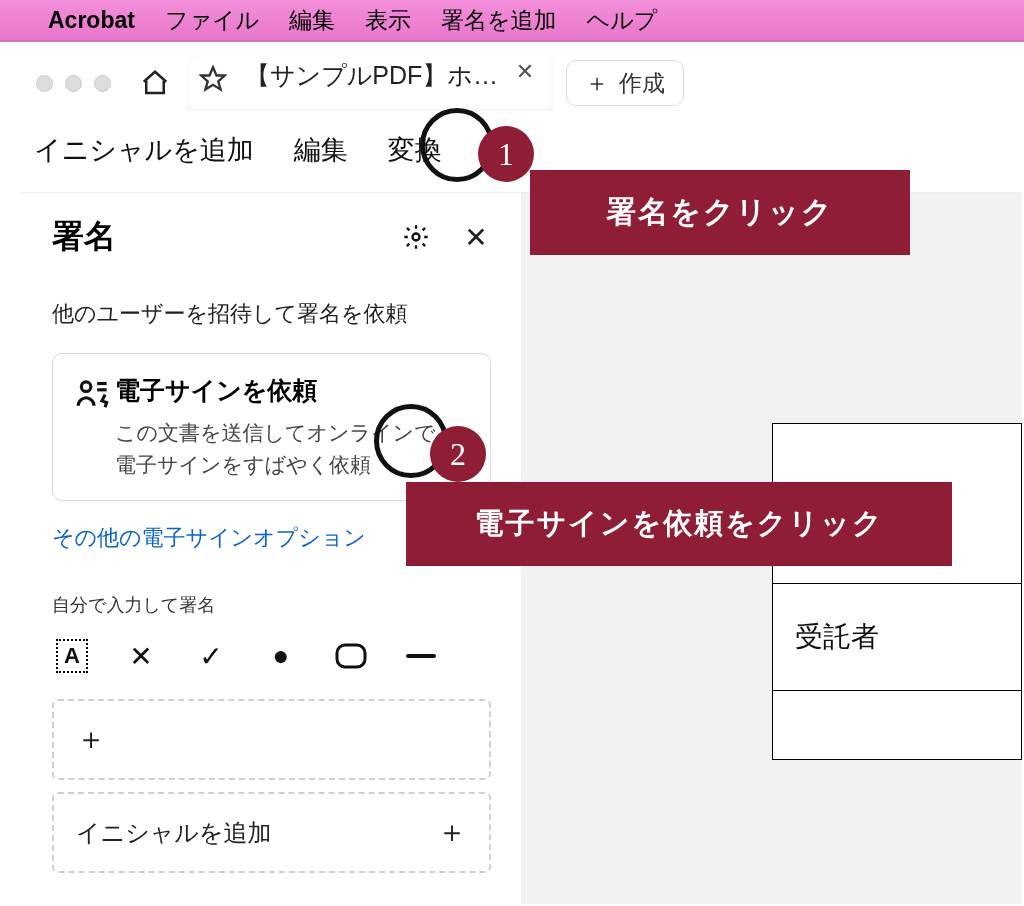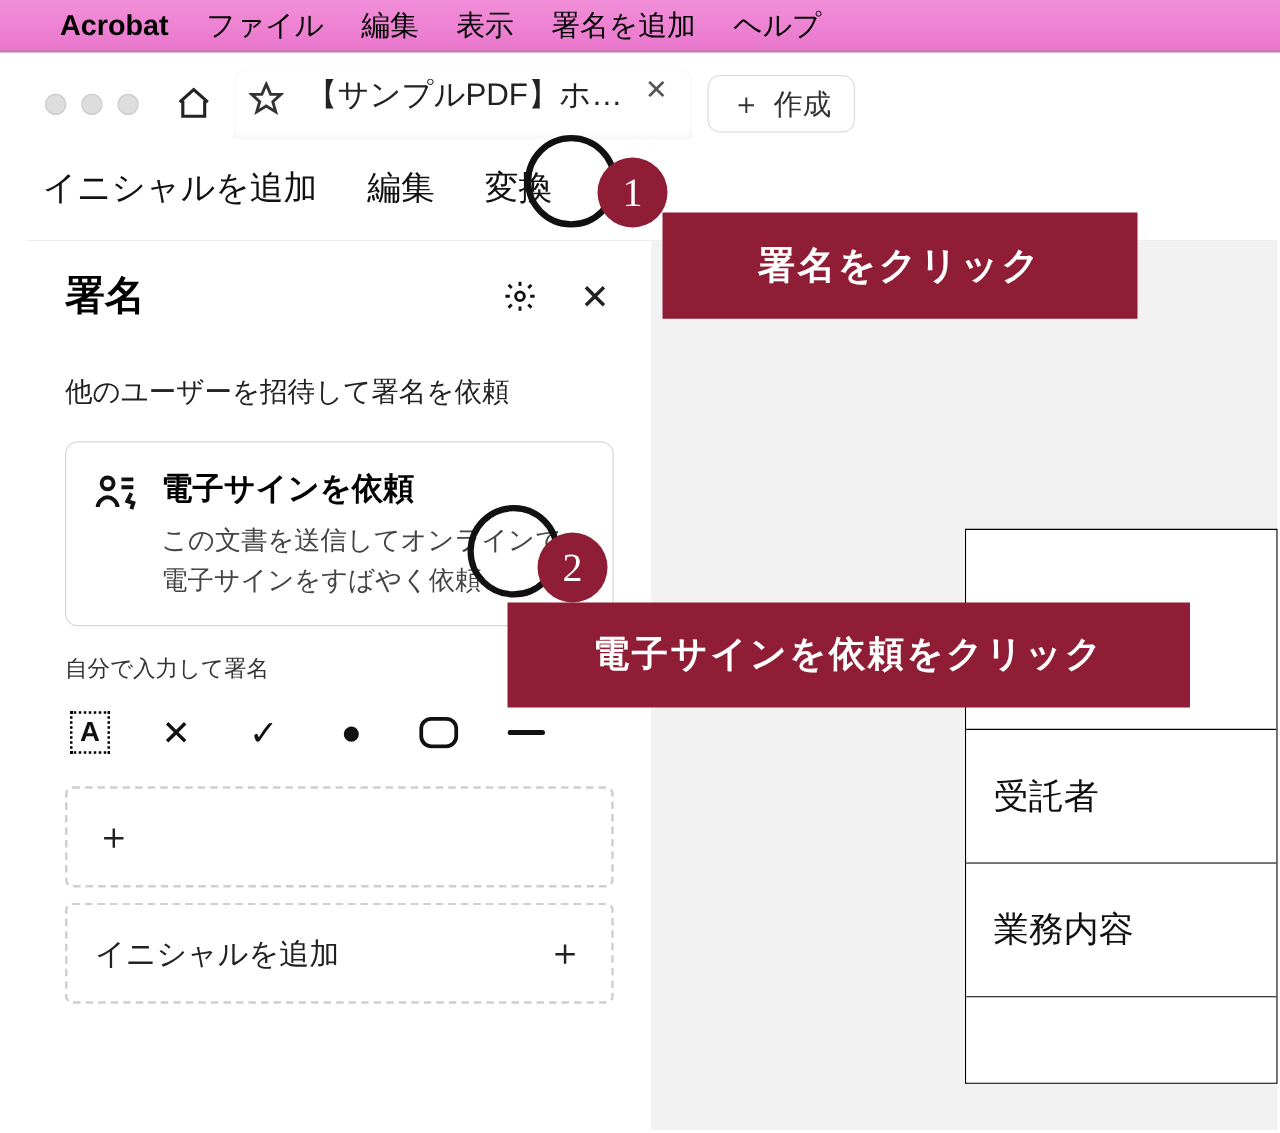--- a/index.html
+++ b/index.html
@@ -106,21 +106,21 @@
     display:flex; align-items:center; justify-content:space-between;
     margin-bottom: 40px;
   }
   .sidebar-head h2 { font-size: 32px; font-weight:700; }
   .sidebar-head .icons { display:flex; gap:30px; align-items:center; }
   .sidebar-head .icons .ic { width:30px; height:30px; display:flex; align-items:center; justify-content:center; font-size:28px; color:#222; }
   .section-label { font-size: 22px; color:#222; margin-bottom: 24px; }
   .card {
     border:1px solid #d8d8d8; border-radius:10px;
     padding: 20px 22px;
-    display:flex; gap:16px;
+    display:flex; gap:2px;
     margin-bottom: 22px;
   }
   .card .cicon { width:38px; height:38px; flex:0 0 38px; }
   .card h3 { font-size:25px; font-weight:700; margin-bottom:10px; }
   .card p { font-size:21px; color:#444; line-height:1.5; }
   .link { color:#0a63c9; font-size:22px; margin-bottom: 40px; display:inline-block; }
   .section-label2 { font-size:18px; color:#333; margin-bottom: 22px; }
   .tool-row {
     display:flex; gap:36px; align-items:center; margin-bottom: 26px;
     padding-left: 4px;
@@ -266,20 +266,21 @@
               <path d="M14 10l6 0"></path>
               <path d="M19 13l-2 4 3 1-1 3"></path>
             </svg>
         </div>
         <div>
           <h3>電子サインを依頼</h3>
           <p><span>この文書を送信してオンラインで</span><br><span>電子サインをすばやく依頼</span></p>
         </div>
       </div>
 
+      <a class="link">その他の電子サインオプション</a>
 
       <div class="section-label2">自分で入力して署名</div>
 
       <div class="tool-row">
         <span class="tool boxA">A</span>
         <span class="tool">✕</span>
         <span class="tool">✓</span>
         <span class="tool">●</span>
         <span class="tool">
           <svg width="32" height="26" viewBox="0 0 32 26" fill="none" stroke="#111" stroke-width="3">
@@ -299,21 +300,20 @@
       <div class="dashed-btn">
         <span>イニシャルを追加</span>
         <span class="plus">＋</span>
       </div>
     </div>
 
     <div class="docpane">
       <div class="doc-table">
         <div class="cell tall"></div>
         <div class="cell">受託者</div>
-        <div class="cell">業務内容</div>
         <div class="cell" style="height:60px"></div>
       </div>
     </div>
 
   </div>
 </div>
 
 <div class="stepnum step1">1</div>
 <div class="callout c1">署名をクリック</div>
 

